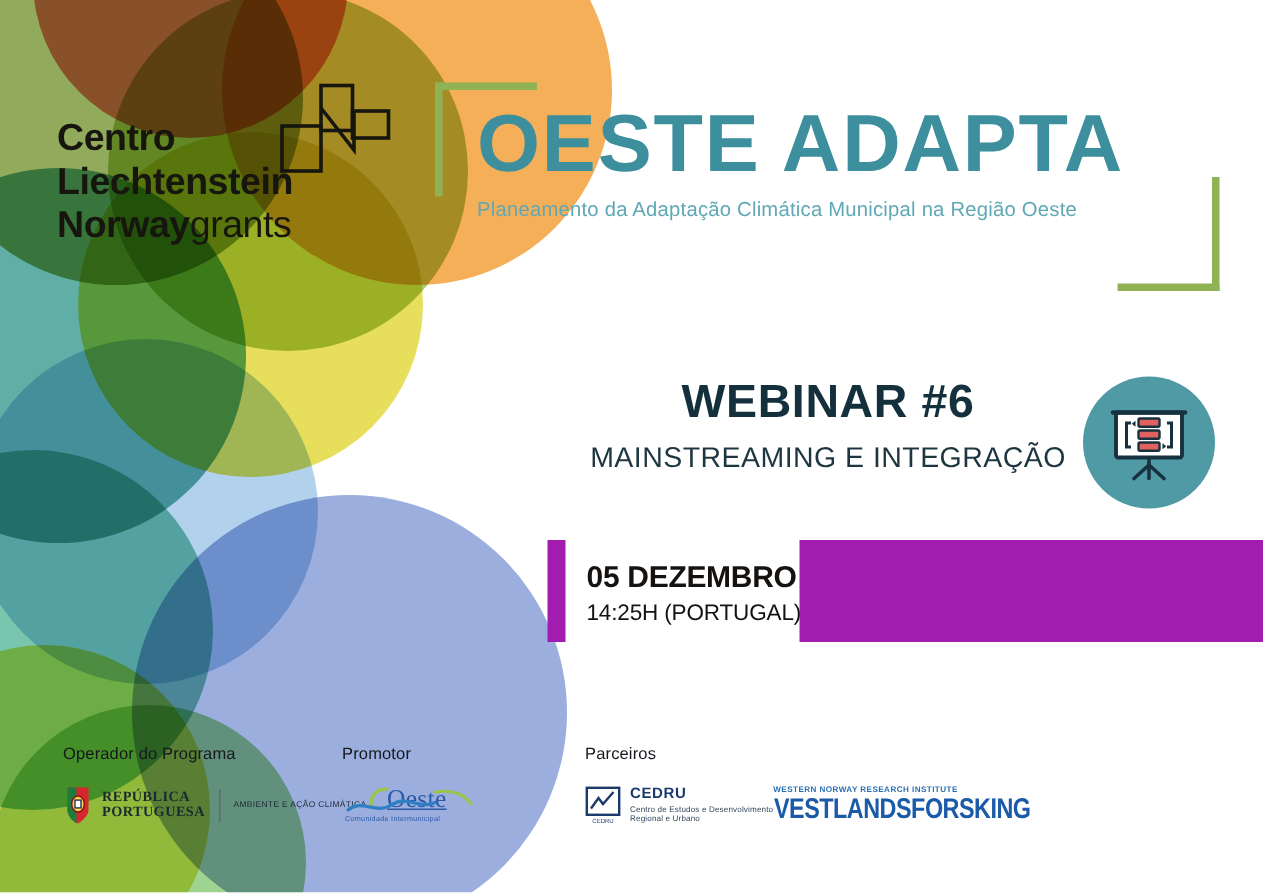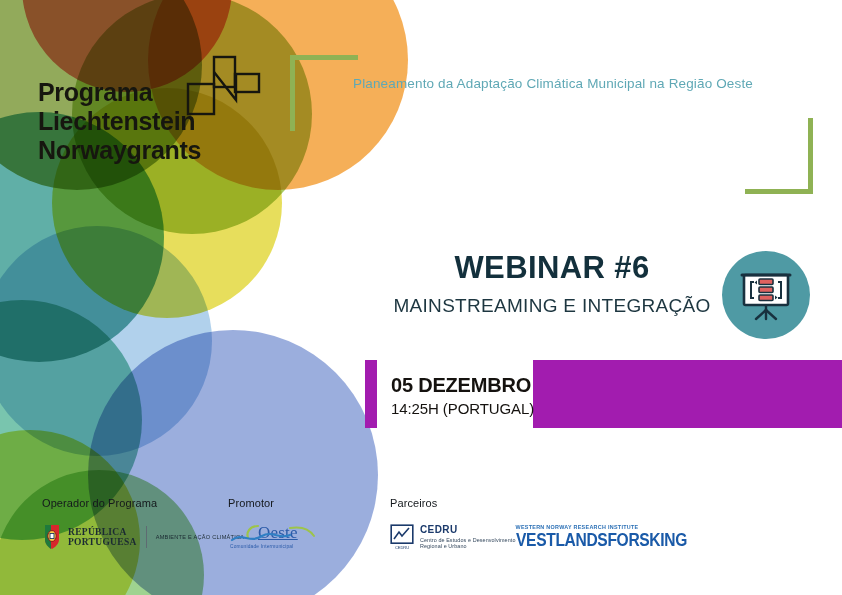--- a/index.html
+++ b/index.html
@@ -42,21 +42,21 @@
   }
   #grants-logo .gl-line {
     color: #16160f;
     font-weight: bold;
     font-size: 25px;
     line-height: 29px;
     letter-spacing: -0.3px;
     white-space: nowrap;
   }
   #grants-logo .gl-light {
-    font-weight: bold;
+    font-weight: normal;
   }
   #grants-mark {
     position: absolute;
     left: 148px;
     top: -26px;
   }
 
   
   .bracket {
     position: absolute;
@@ -81,21 +81,20 @@
     line-height: 56px;
     margin: 0;
     white-space: nowrap;
   }
   #poster-subtitle {
     color: #5fa8b5;
     font-size: 13.5px;
     letter-spacing: 0.15px;
     margin-top: 8px;
     white-space: nowrap;
-    text-align: center;
   }
 
   
   #webinar-block {
     position: absolute;
     left: 392px;
     top: 250px;
     width: 320px;
     text-align: center;
   }
@@ -288,35 +287,36 @@
 
   <div id="grants-logo">
     <div id="grants-mark">
       <svg width="76" height="66" viewBox="0 0 76 66">
         <rect x="2" y="32" width="26" height="30" fill="none" stroke="#16160f" stroke-width="2.4"></rect>
         <rect x="28" y="5" width="21" height="30" fill="none" stroke="#16160f" stroke-width="2.4"></rect>
         <rect x="49" y="22" width="24" height="18" fill="none" stroke="#16160f" stroke-width="2.4"></rect>
         <path d="M28 20 L50 48 L50 22" fill="none" stroke="#16160f" stroke-width="2.4"></path>
       </svg>
     </div>
-    <div class="gl-line">Programa</div>
+    <div class="gl-line">Centro</div>
     <div class="gl-line">Liechtenstein</div>
     <div class="gl-line"><span>Norway</span><span class="gl-light">grants</span></div>
   </div>
 
   <div class="bracket" id="bracket-top-left" style="left:290px; top:55px; width:68px; height:76px;">
     <div class="bar-h" style="left:0; top:0; width:68px; height:5px;"></div>
     <div class="bar-v" style="left:0; top:0; width:5px; height:76px;"></div>
   </div>
   <div class="bracket" id="bracket-bottom-right" style="left:745px; top:118px; width:68px; height:76px;">
     <div class="bar-h" style="left:0; bottom:0; top:71px; width:68px; height:5px;"></div>
     <div class="bar-v" style="right:0; left:63px; top:0; width:5px; height:76px;"></div>
   </div>
 
   <div id="headline-block">
+    <h1 id="poster-title">OESTE ADAPTA</h1>
     <div id="poster-subtitle">Planeamento da Adaptação Climática Municipal na Região Oeste</div>
   </div>
 
   <div id="webinar-block">
     <h2 id="webinar-title">WEBINAR #6</h2>
     <div id="webinar-topic">MAINSTREAMING E INTEGRAÇÃO</div>
   </div>
 
   <div id="topic-icon-circle">
     <svg width="58" height="58" viewBox="0 0 58 58">

